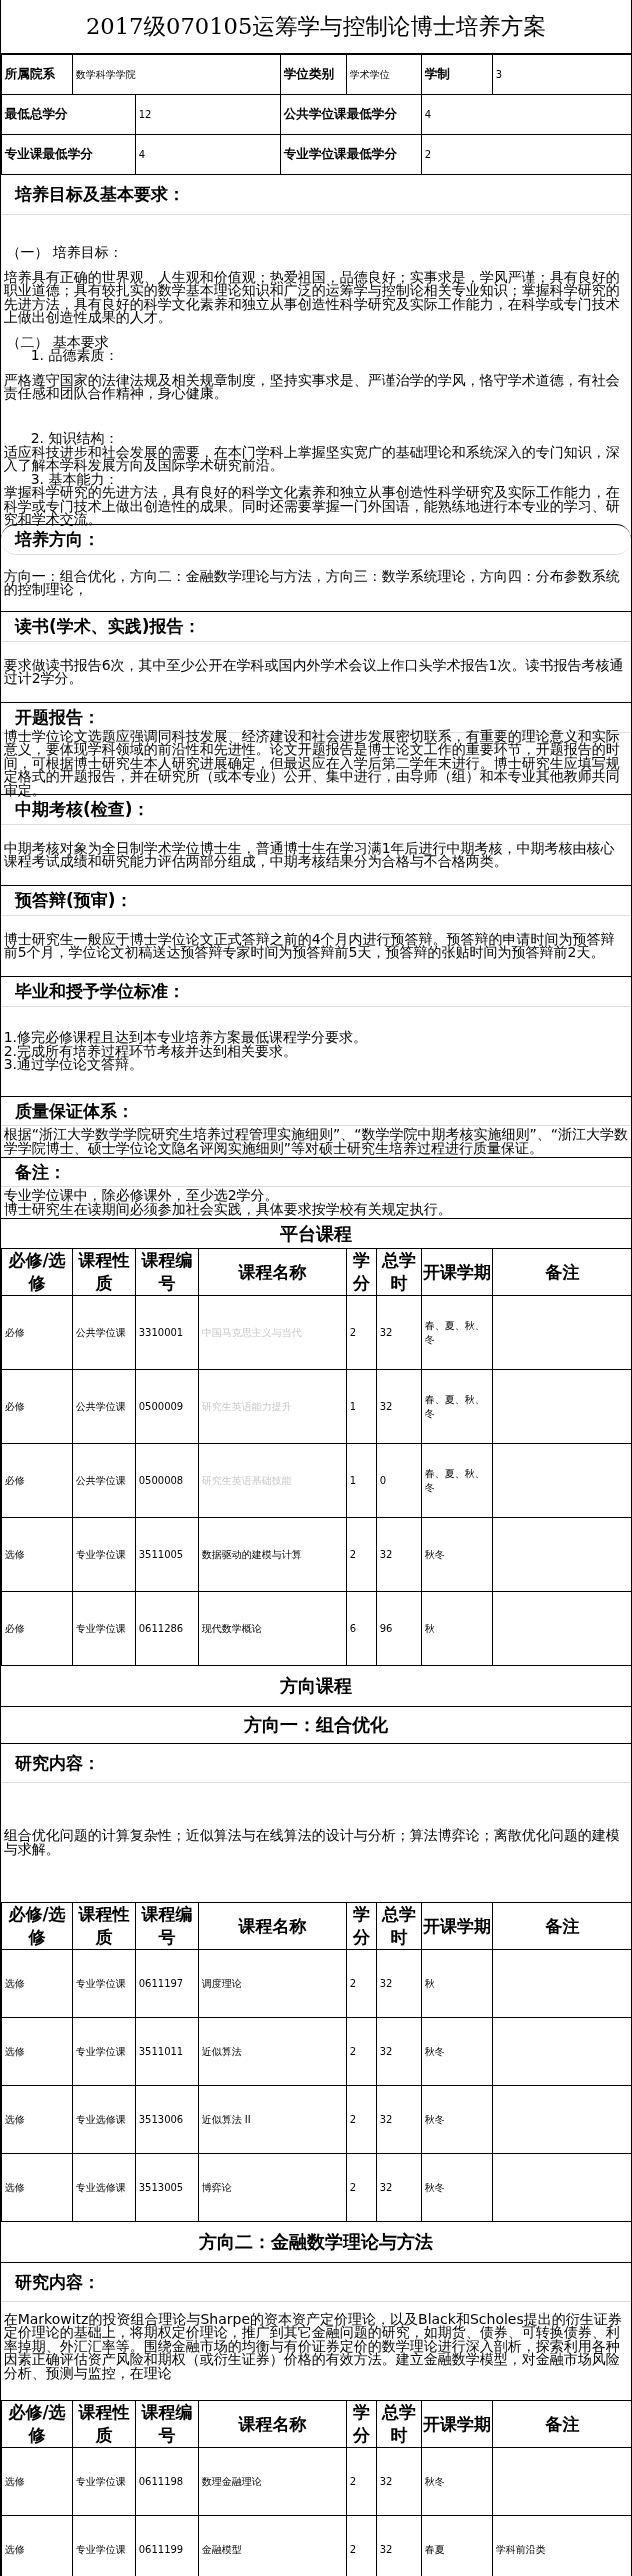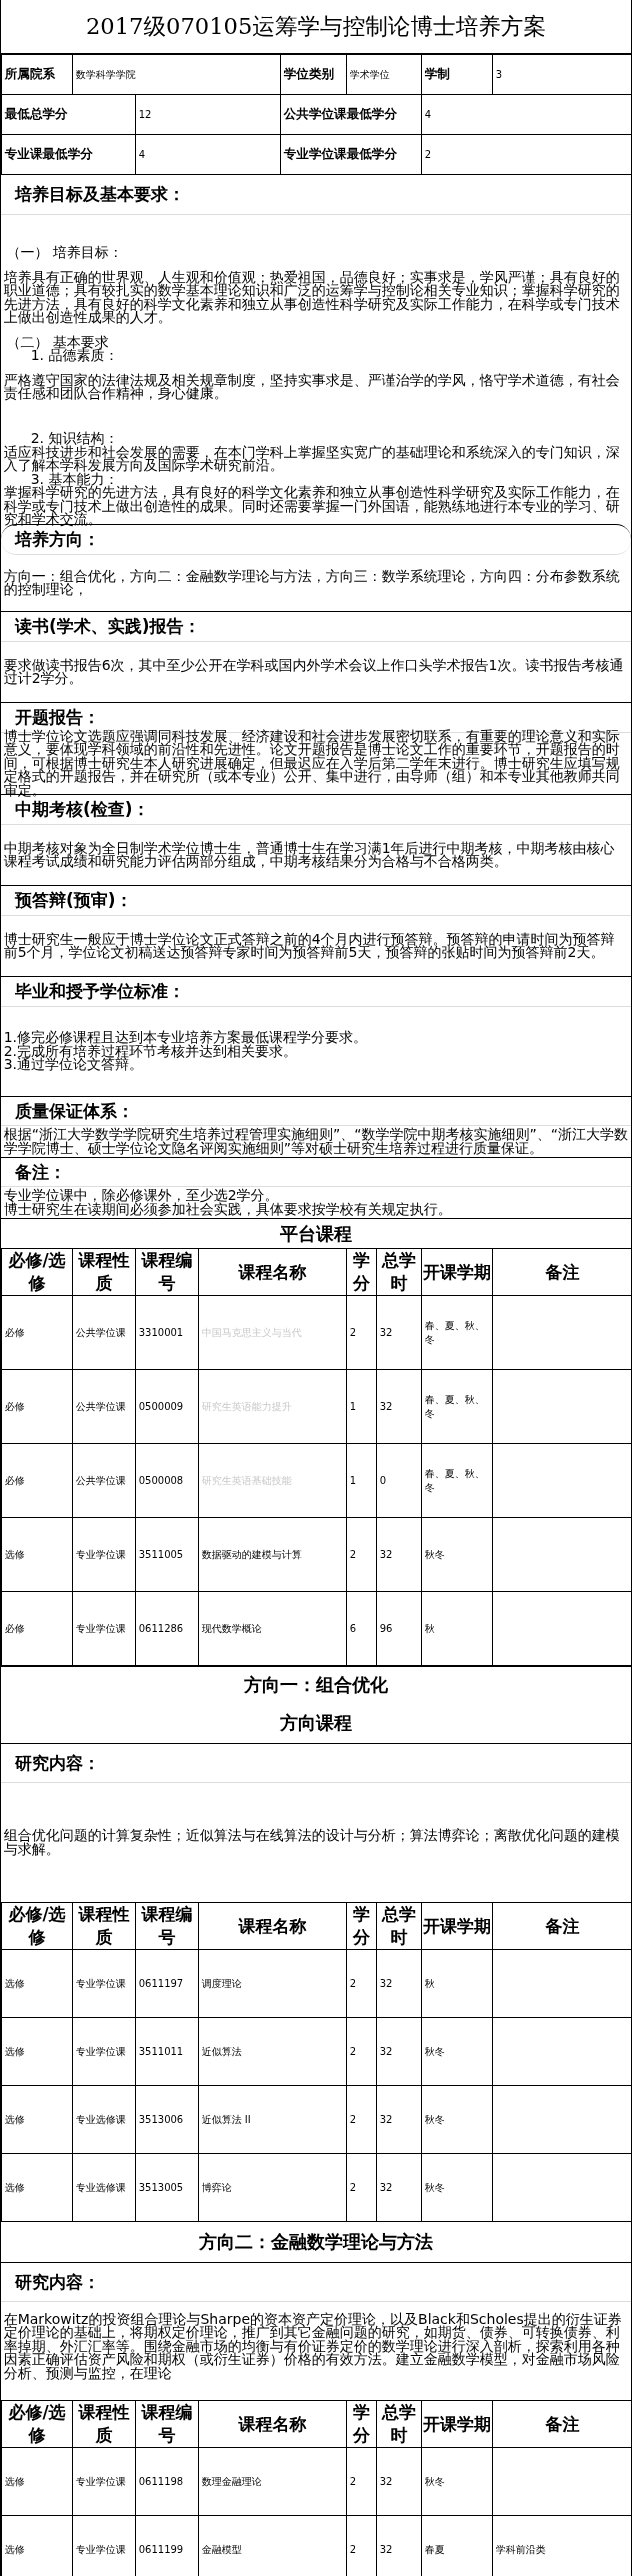--- a/index.html
+++ b/index.html
@@ -187,23 +187,23 @@
       <td>0611286</td>
       <td>现代数学概论</td>
       <td>6</td>
       <td>96</td>
       <td>秋</td>
       <td></td>
     </tr>
   </tbody>
     </table>
 
+  <div class="center-head" style="height:40px;border-top:none;">方向课程</div>
+
   <div class="center-head" style="height:37px;">方向一：组合优化</div>
-
-  <div class="center-head" style="height:40px;border-top:none;">方向课程</div>
   <div class="sec-head" style="height:40px;">研究内容：</div>
   <div class="sec-body" style="height:119px;">组合优化问题的计算复杂性；近似算法与在线算法的设计与分析；算法博弈论；离散优化问题的建模与求解。</div>
   <table class="course">
     <colgroup>
         <col style="width:71px">
         <col style="width:63px">
         <col style="width:63px">
         <col style="width:148px">
         <col style="width:30px">
         <col style="width:45px">

